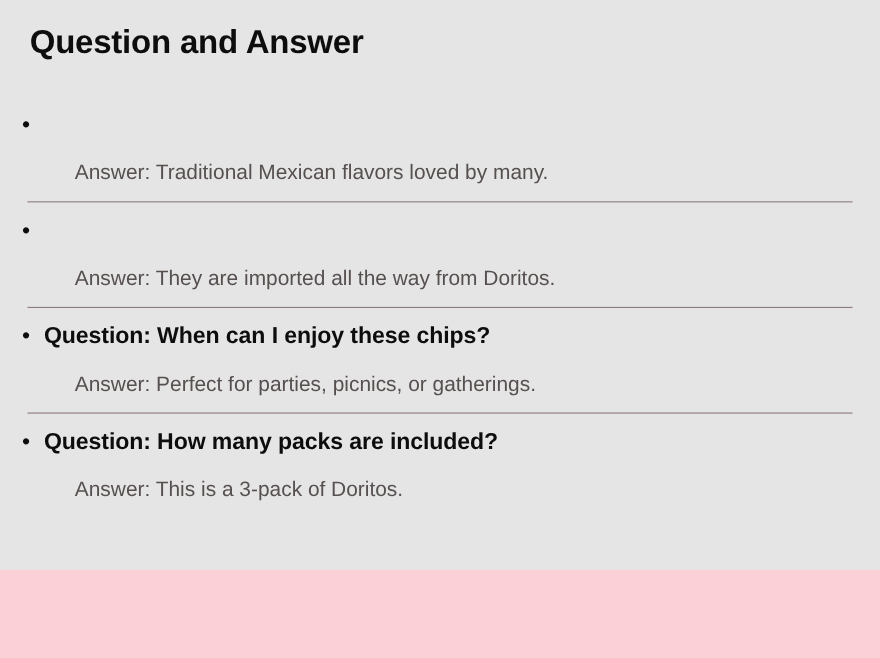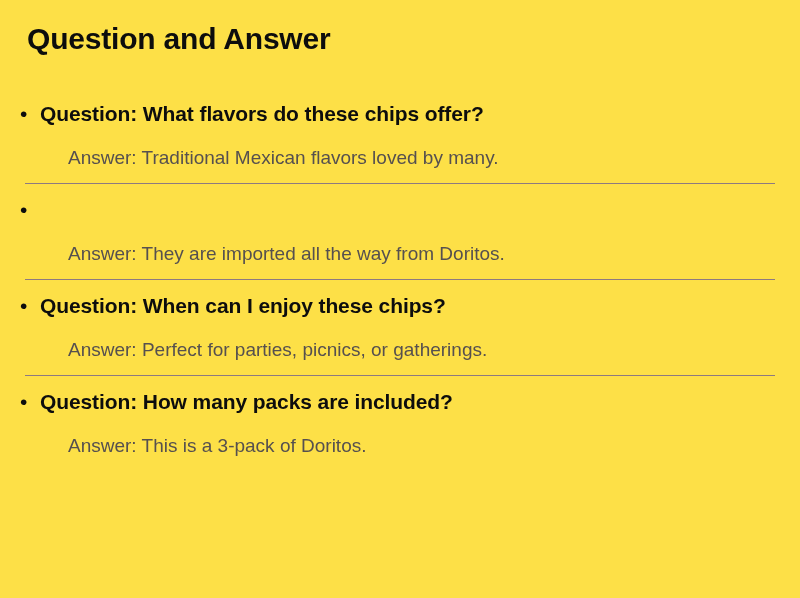--- a/index.html
+++ b/index.html
@@ -9,22 +9,22 @@
   body {
     width: 800px;
     height: 598px;
     background: #fbd0d6;
     font-family: "Liberation Sans", sans-serif;
     overflow: hidden;
   }
   .slide {
     position: relative;
     width: 800px;
-    height: 598px;
-    background: #fde047;
+    height: 518px;
+    background: #e5e5e5;
     box-sizing: border-box;
     padding: 0;
   }
   .slide-title {
     position: absolute;
     left: 27px;
     top: 20px;
     font-size: 30px;
     font-weight: bold;
     color: #0d0d0d;
@@ -88,21 +88,20 @@
 
 <div class="slide">
 
   <div class="slide-title">Question and Answer</div>
 
   <div class="qa-list">
 
     <div class="qa-block">
       <div class="qa-question-row">
         <span class="qa-bullet">•</span>
-        <span class="qa-question">Question: What flavors do these chips offer?</span>
       </div>
       <div class="qa-answer">Answer: Traditional Mexican flavors loved by many.</div>
       <hr class="qa-divider">
     </div>
 
     <div class="qa-block">
       <div class="qa-question-row">
         <span class="qa-bullet">•</span>
       </div>
       <div class="qa-answer">Answer: They are imported all the way from Doritos.</div>

